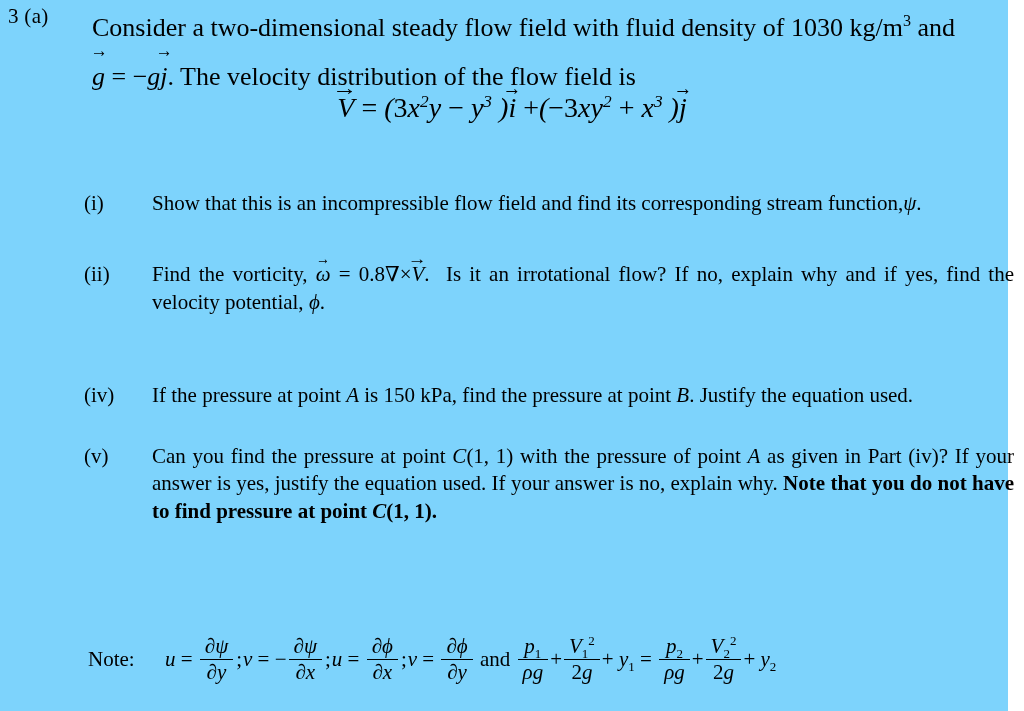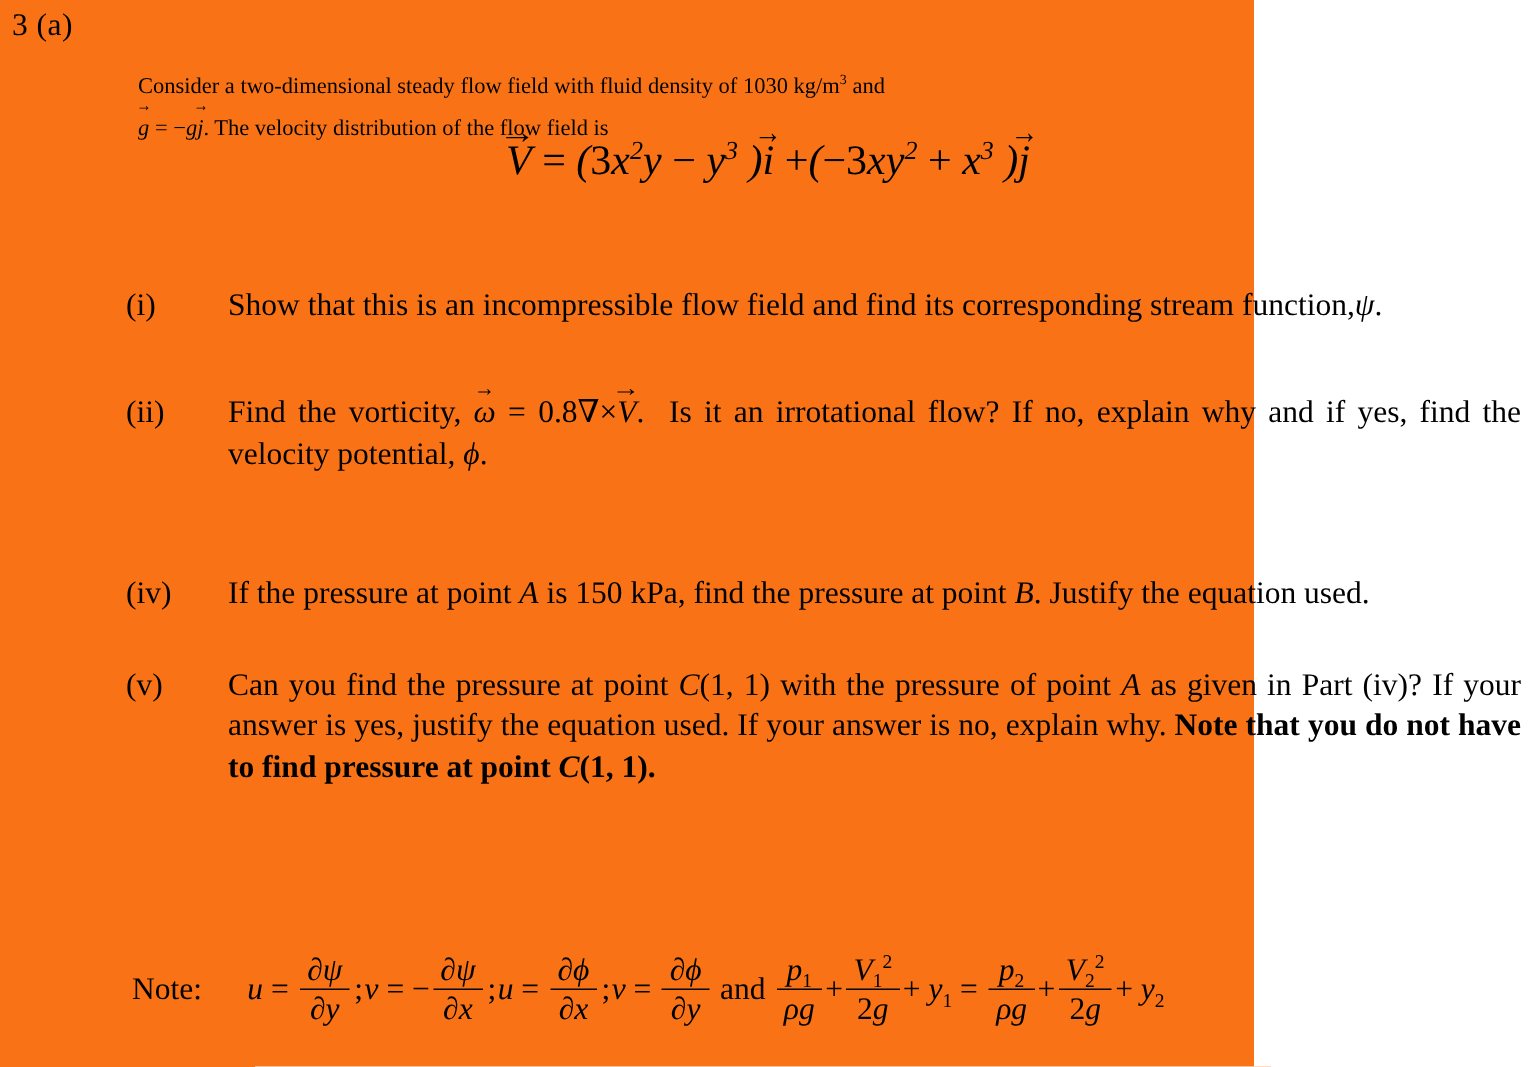--- a/index.html
+++ b/index.html
@@ -9,23 +9,23 @@
   }
   body {
     width: 1024px;
     height: 711px;
     font-family: "Liberation Serif", "DejaVu Serif", serif;
     color: #000000;
     overflow: hidden;
   }
   .page {
     position: relative;
-    width: 836px;
+    width: 1008px;
     height: 711px;
-    background: #f97316;
+    background: #7dd3fc;
   }
 
   
   .it { font-style: italic; }
   .vec {
     position: relative;
     display: inline-block;
     font-style: italic;
     padding-top: 0;
   }
@@ -72,25 +72,24 @@
     top: 4px;
     font-size: 21px;
     letter-spacing: 0.3px;
   }
 
   .intro {
     position: absolute;
     left: 92px;
     top: 4px;
     width: 920px;
-    font-size: 15px;
+    font-size: 26px;
     line-height: 1.88;
     text-align: justify;
     text-justify: inter-word;
-    margin-top: 40px;
   }
   .intro .l2 { display: block; }
 
   .eq-display {
     position: absolute;
     left: 0;
     top: 92px;
     width: 1024px;
     text-align: center;
     font-size: 28px;

